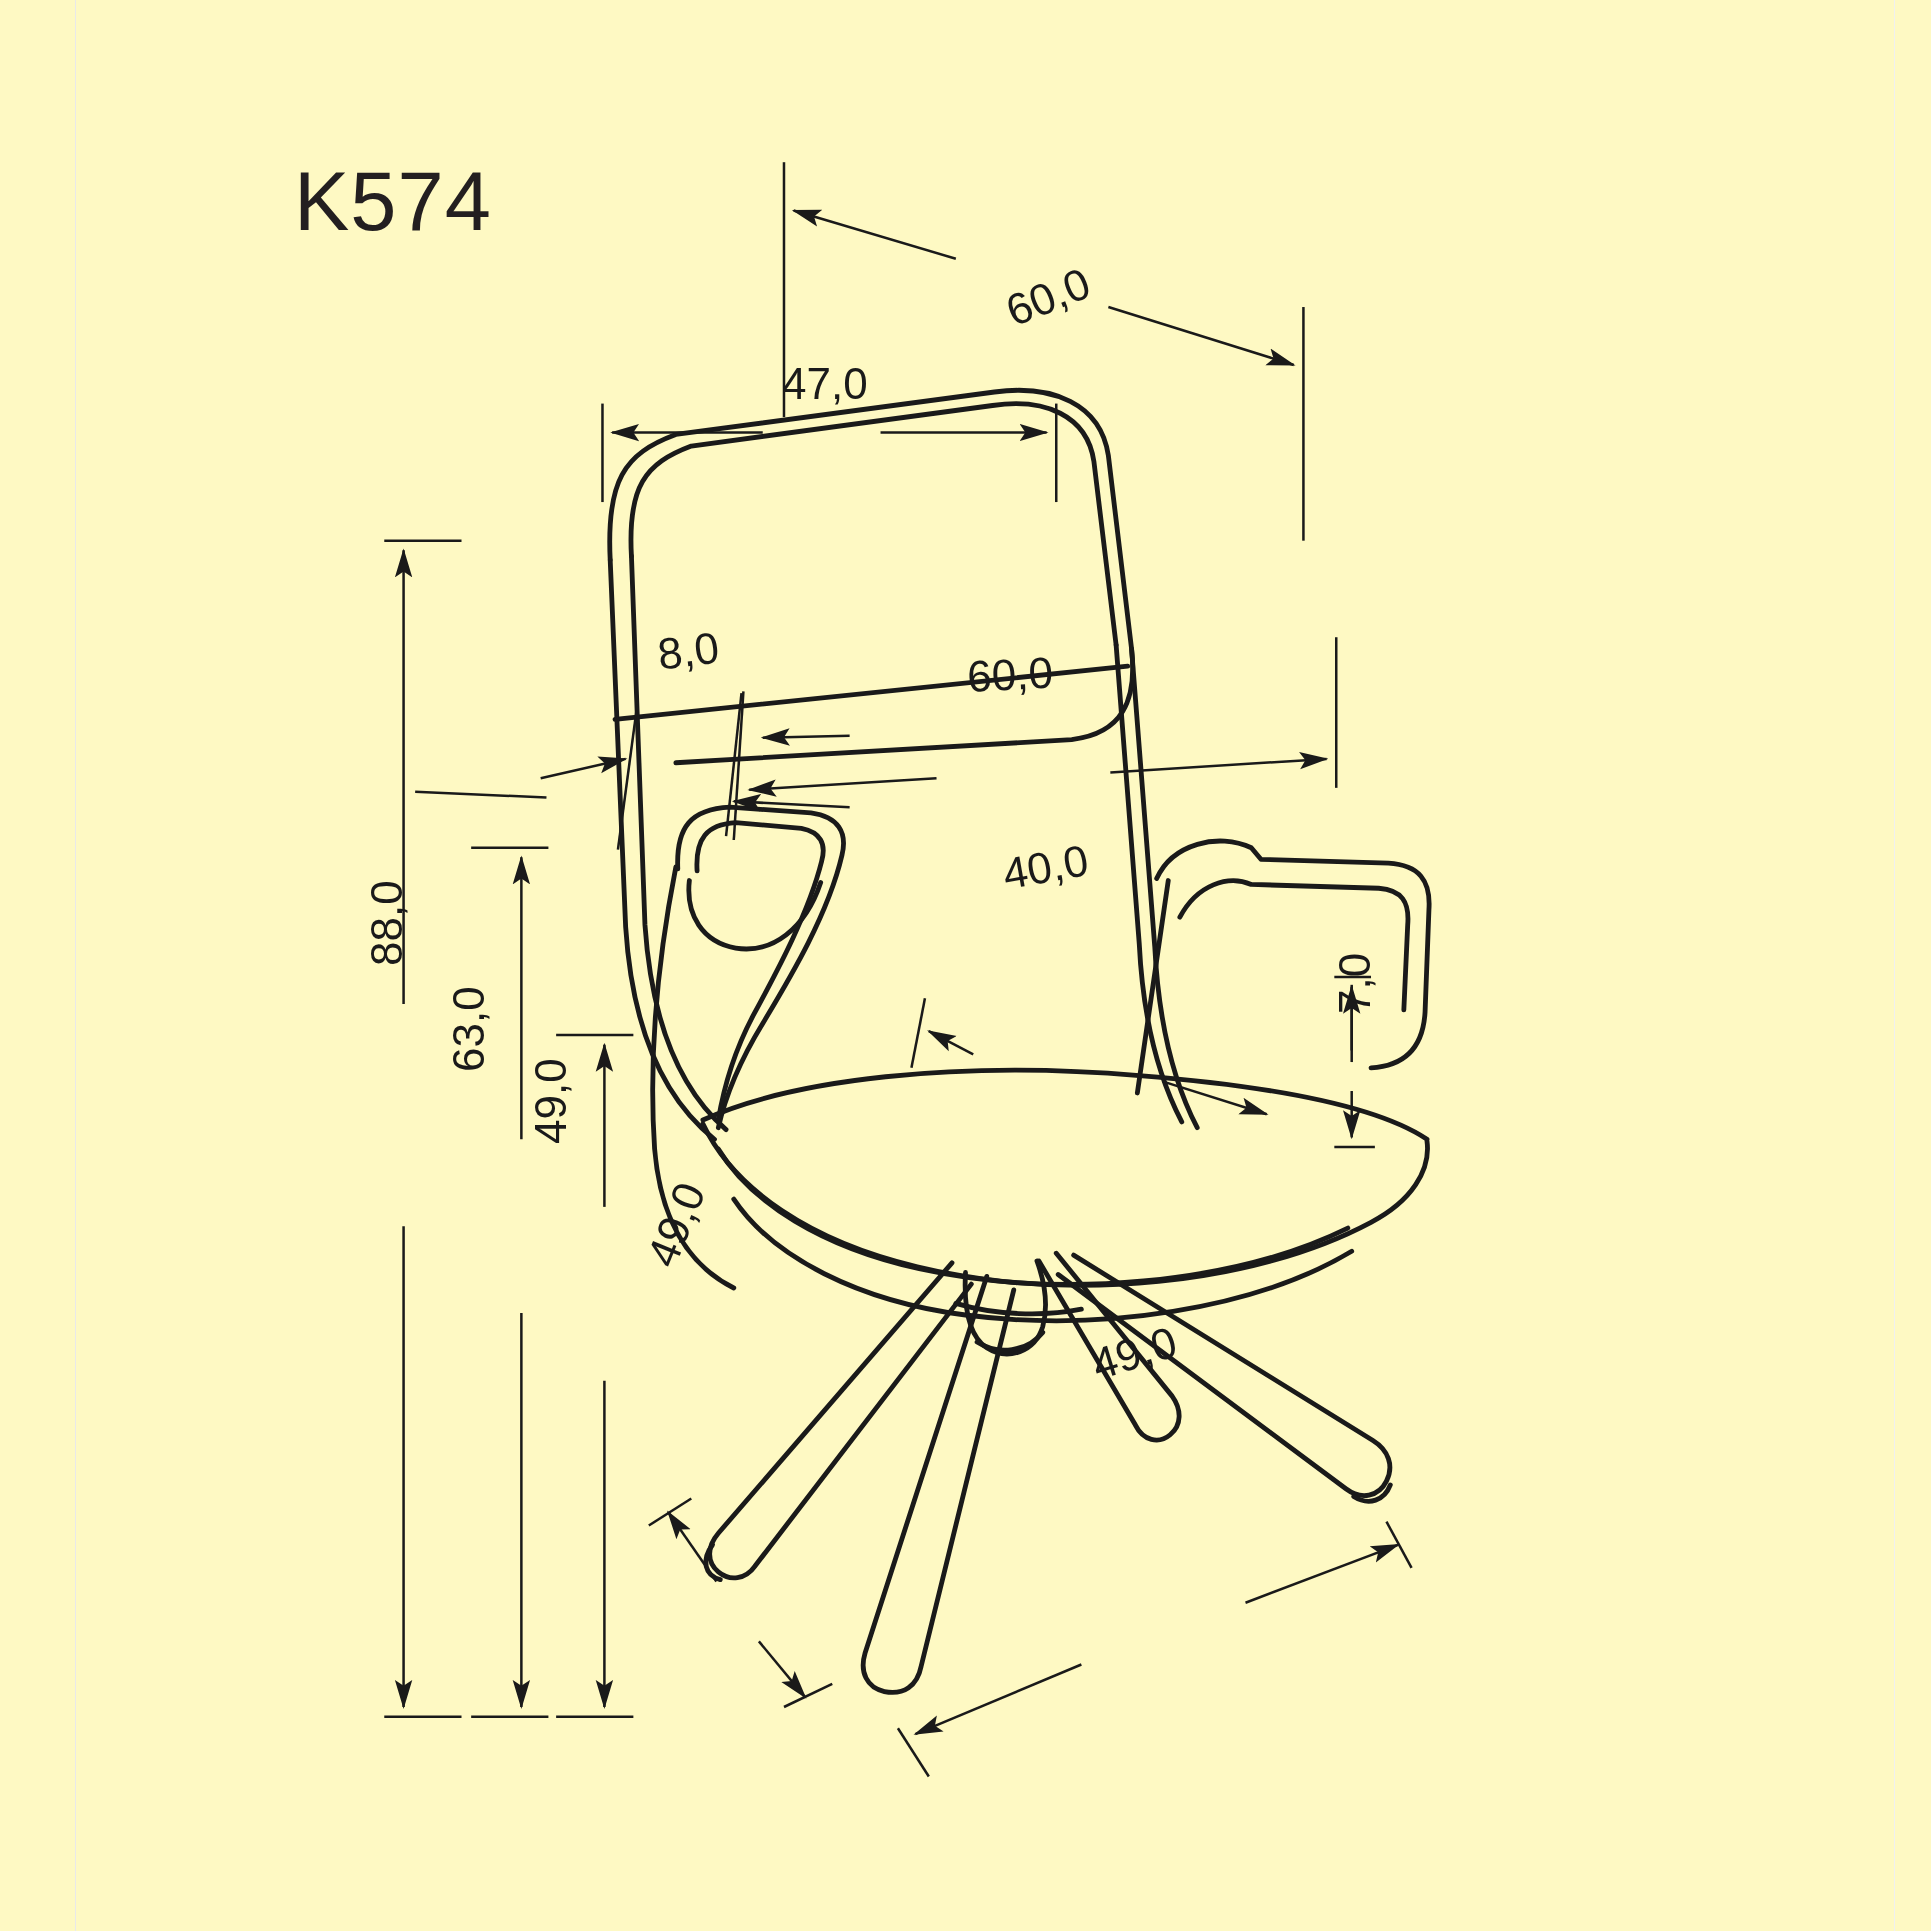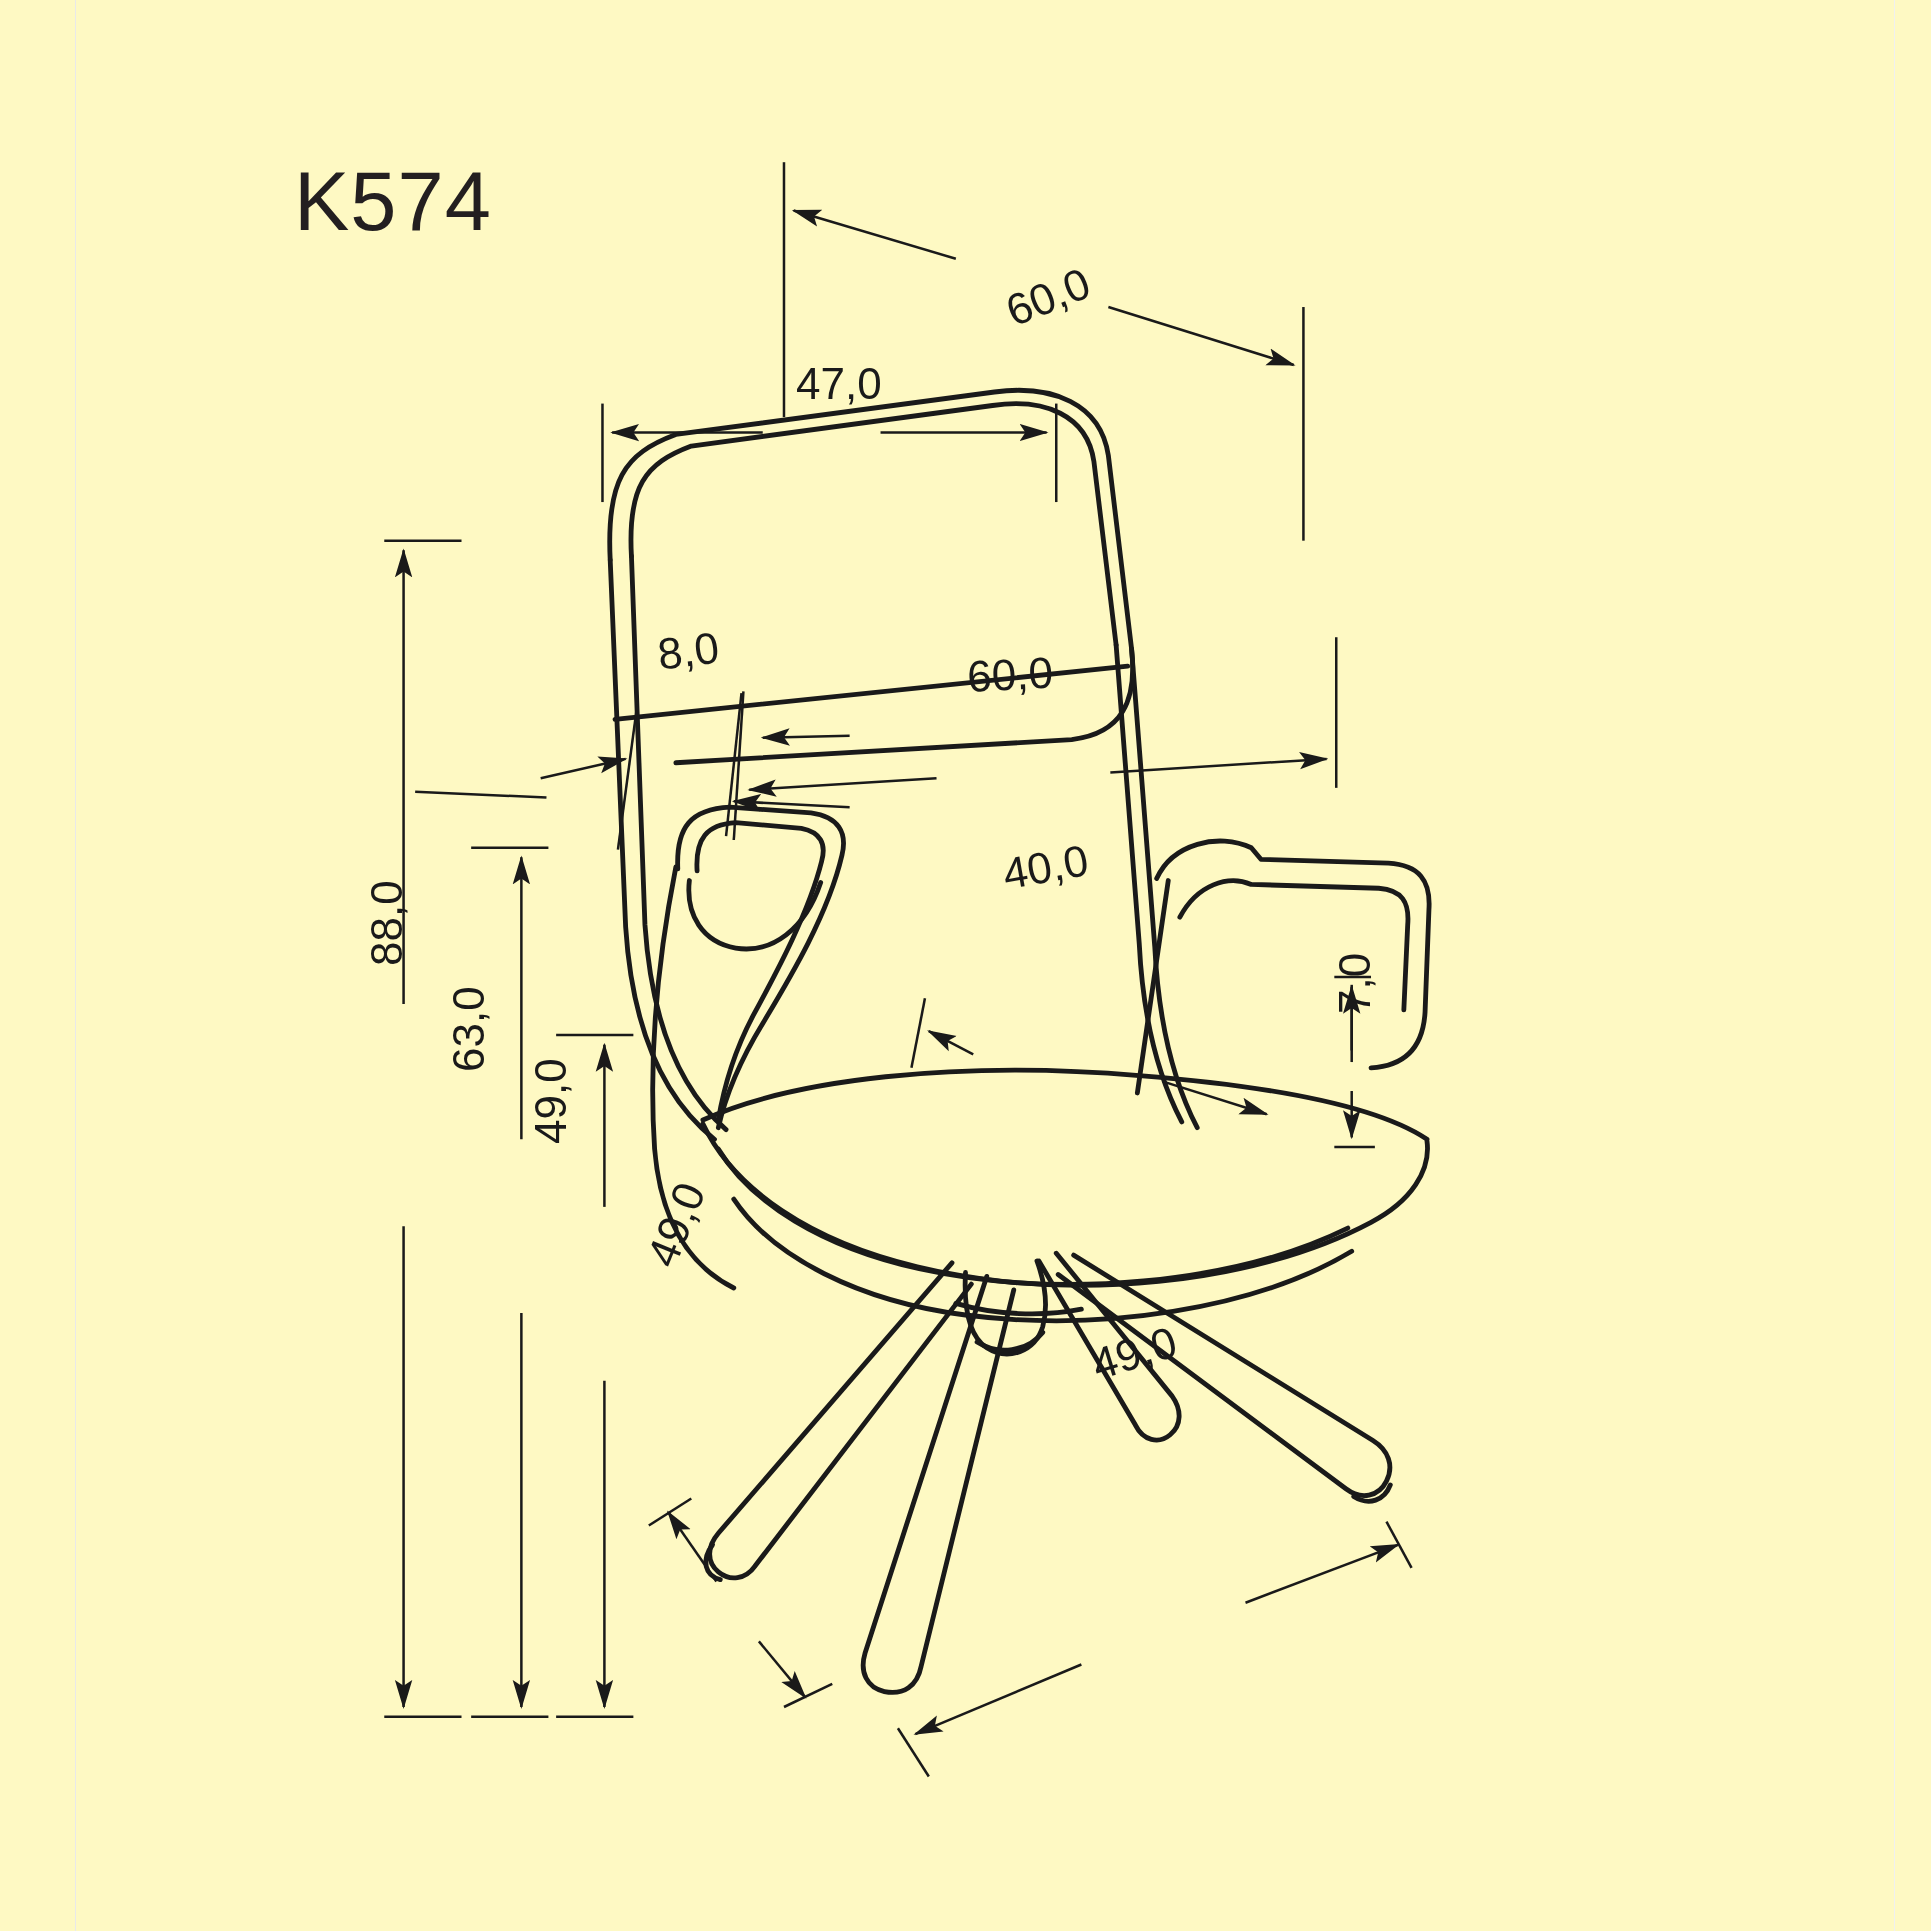--- a/index.html
+++ b/index.html
@@ -249,21 +249,21 @@
       <line x1="1436" y1="1576" x2="1462" y2="1624"></line>
       <line x1="1120" y1="1724" x2="948" y2="1796" marker-end="url(#ah)"></line>
       <line x1="1290" y1="1660" x2="1448" y2="1600" marker-end="url(#ah)"></line>
     </g>
   </svg>
 
   <div class="title">K574</div>
 
   <div class="dim-label" style="left:999px; top:290px; transform: rotate(-22deg);">60,0</div>
 
-  <div class="dim-label" style="left:782px; top:359px;padding-left:14px;">47,0</div>
+  <div class="dim-label" style="left:782px; top:359px;">47,0</div>
 
   <div class="dim-label" style="left:655px; top:630px; transform: rotate(-7deg);">8,0</div>
 
   <div class="dim-label" style="left:966px; top:652px; transform: rotate(-3deg);">60,0</div>
 
   <div class="dim-label" style="left:999px; top:850px; transform: rotate(-10deg);">40,0</div>
 
   <div class="dim-label" style="left:1330px; top:1014px; transform: rotate(-90deg);">7,0</div>
 
   <div class="dim-label" style="left:362px; top:966px; transform: rotate(-90deg);">88,0</div>

